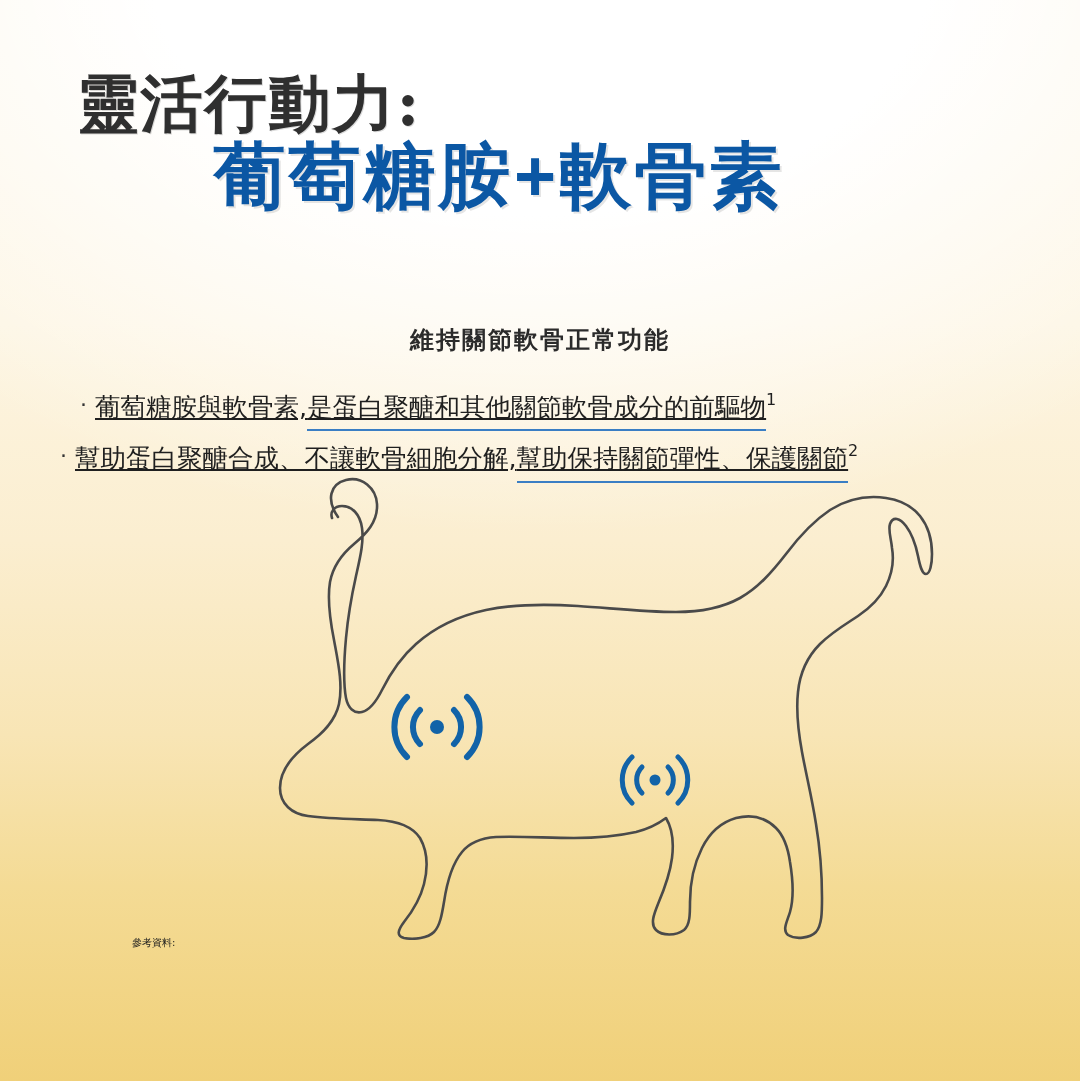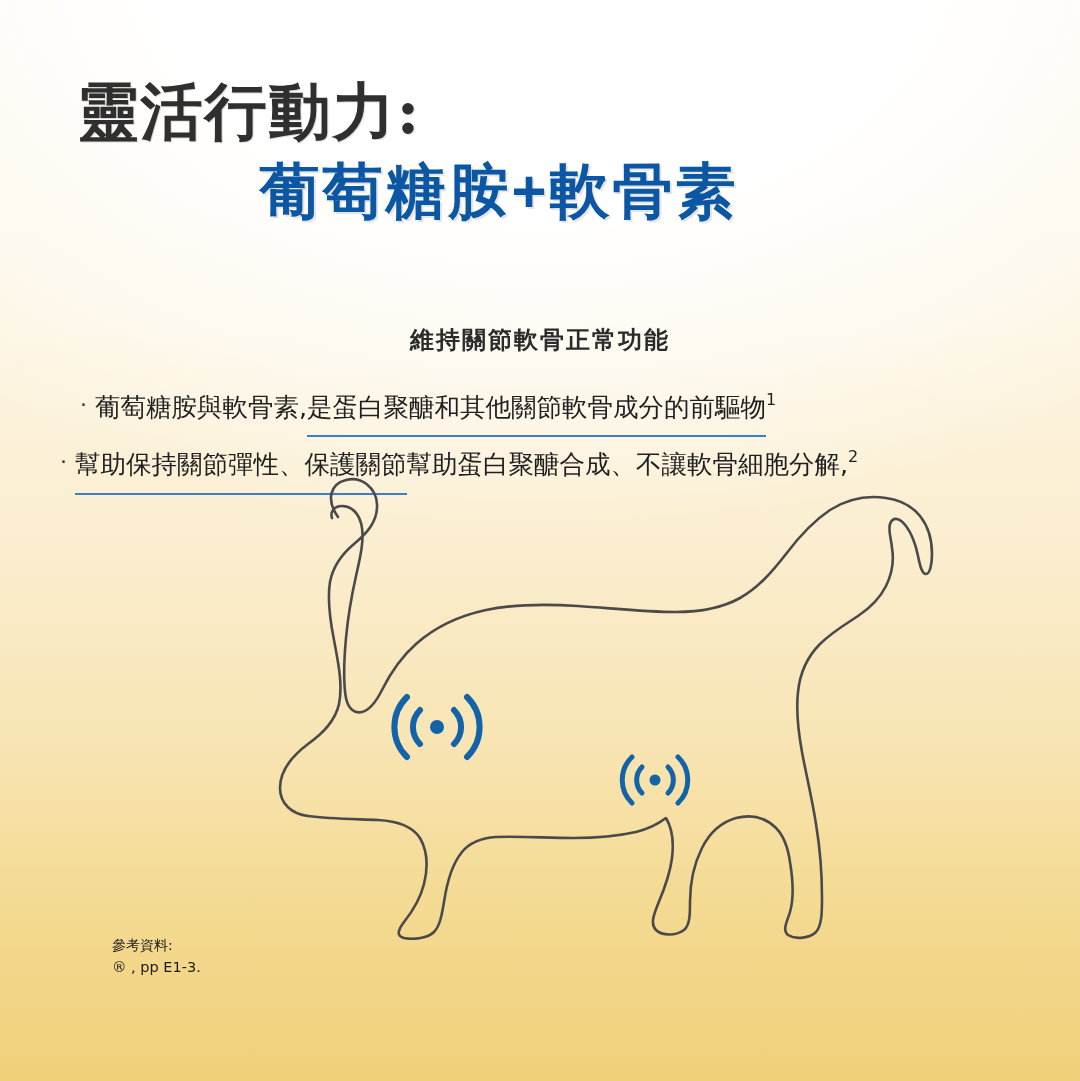--- a/index.html
+++ b/index.html
@@ -31,43 +31,43 @@
   }
   
   #poster {
     background:
       radial-gradient(ellipse 1150px 760px at 50% -4%, #ffffff 34%, rgba(255,255,255,0) 76%),
       linear-gradient(180deg,#fdf7e9 0%, #fdf5e2 30%, #fbeed0 50%, #f8e5b5 68%, #f4db95 82%, #f0d079 100%);
   }
 
   .title-block {
     position: absolute;
-    top: 78px;
+    top: 70px;
     left: 0;
     width: 988px;
     text-align: center;
   }
   .title-line1 {
     font-family: "DejaVu Serif", "Liberation Serif", serif;
     font-weight: bold;
     font-size: 62px;
     letter-spacing: 2px;
     color: #2f2f2f;
     margin-left: -490px;
     line-height: 1.1;
     text-shadow: 1px 1px 0 rgba(0,0,0,0.15);
   }
   .title-line2 {
-    font-family: Liberation Sans, sans-serif;
+    font-family: Liberation Mono, monospace;
     font-weight: bold;
-    font-size: 60px;
+    font-size: 72px;
     letter-spacing: 3px;
     color: #0b57a4;
     line-height: 1.12;
-    margin-top: 12px;
+    margin-top: 4px;
     margin-left: 10px;
     text-shadow: 2px 2px 0 rgba(0,0,0,0.10);
   }
 
   .subtitle {
     position: absolute;
     top: 324px;
     width: 1080px;
     text-align: center;
     font-family: "DejaVu Sans", "Liberation Sans", sans-serif;
@@ -92,24 +92,24 @@
     line-height: 1.5;
     margin-bottom: 8px;
     white-space: nowrap;
   }
   .bullet .dot {
     font-size: 22px;
     color: #333;
     margin-right: 8px;
     line-height: 1.55;
   }
-  .bullet .txt { letter-spacing: 0px; }
+  .bullet .txt { letter-spacing: 0px; text-decoration: underline; }
   .underline-blue {
     border-bottom: 2px solid #3a7ec4;
-    padding-bottom: 9px;
+    padding-bottom: 3px;
   }
   .sup {
     font-size: 16px;
     vertical-align: super;
     color: #1f1f1f;
   }
   .b1 { padding-left: 20px; }
   .b2 { padding-left: 0px; }
 
   .cat-wrap {
@@ -123,21 +123,21 @@
   .refs {
     position: absolute;
     left: 112px;
     top: 936px;
     width: 880px;
     font-family: "DejaVu Sans", "Liberation Sans", sans-serif;
     font-size: 14.5px;
     color: #1d1d1d;
     line-height: 1.38;
   }
-  .refs .r-head { font-size: 14px; margin-bottom: 2px; }
+  .refs .r-head { font-size: 10px; margin-bottom: 2px; margin-left: 20px; }
   .refs p { margin: 0; }
 </style>
 </head>
 <body>
 
 <div id="poster">
 
   <div class="title-block">
     <div class="title-line1">靈活行動力:</div>
     <div class="title-line2">葡萄糖胺+軟骨素</div>
@@ -147,22 +147,22 @@
 
   <div class="bullets">
     <div class="bullet b1">
       <span class="dot">·</span>
       <span class="txt">葡萄糖胺與軟骨素,</span>
       <span class="txt underline-blue">是蛋白聚醣和其他關節軟骨成分的前驅物</span>
       <span class="sup">1</span>
     </div>
     <div class="bullet b2">
       <span class="dot">·</span>
+      <span class="txt">幫助蛋白聚醣合成、不讓軟骨細胞分解,</span>
       <span class="txt underline-blue">幫助保持關節彈性、保護關節</span>
-      <span class="txt">幫助蛋白聚醣合成、不讓軟骨細胞分解,</span>
       <span class="sup">2</span>
     </div>
   </div>
 
   <div class="cat-wrap">
     <svg width="1080" height="470" viewBox="0 0 1080 470">
 
       <path d="M338 47
                C326 30, 330 14, 346 10
                C362 6, 376 18, 377 34
@@ -241,16 +241,15 @@
         <path d="M -13 -13 A 18.5 18.5 0 0 0 -13 13" fill="none" stroke="#1263a8" stroke-width="5" stroke-linecap="round"></path>
         <path d="M 13 -13 A 18.5 18.5 0 0 1 13 13" fill="none" stroke="#1263a8" stroke-width="5" stroke-linecap="round"></path>
         <path d="M -23 -23 A 32 32 0 0 0 -23 23" fill="none" stroke="#1263a8" stroke-width="5" stroke-linecap="round"></path>
         <path d="M 23 -23 A 32 32 0 0 1 23 23" fill="none" stroke="#1263a8" stroke-width="5" stroke-linecap="round"></path>
       </g>
     </svg>
   </div>
 
   <div class="refs">
     <p class="r-head">參考資料:</p>
-    <p>® ,  pp E1-3.</p>
   </div>
 
 </div>
 
 </body></html>

